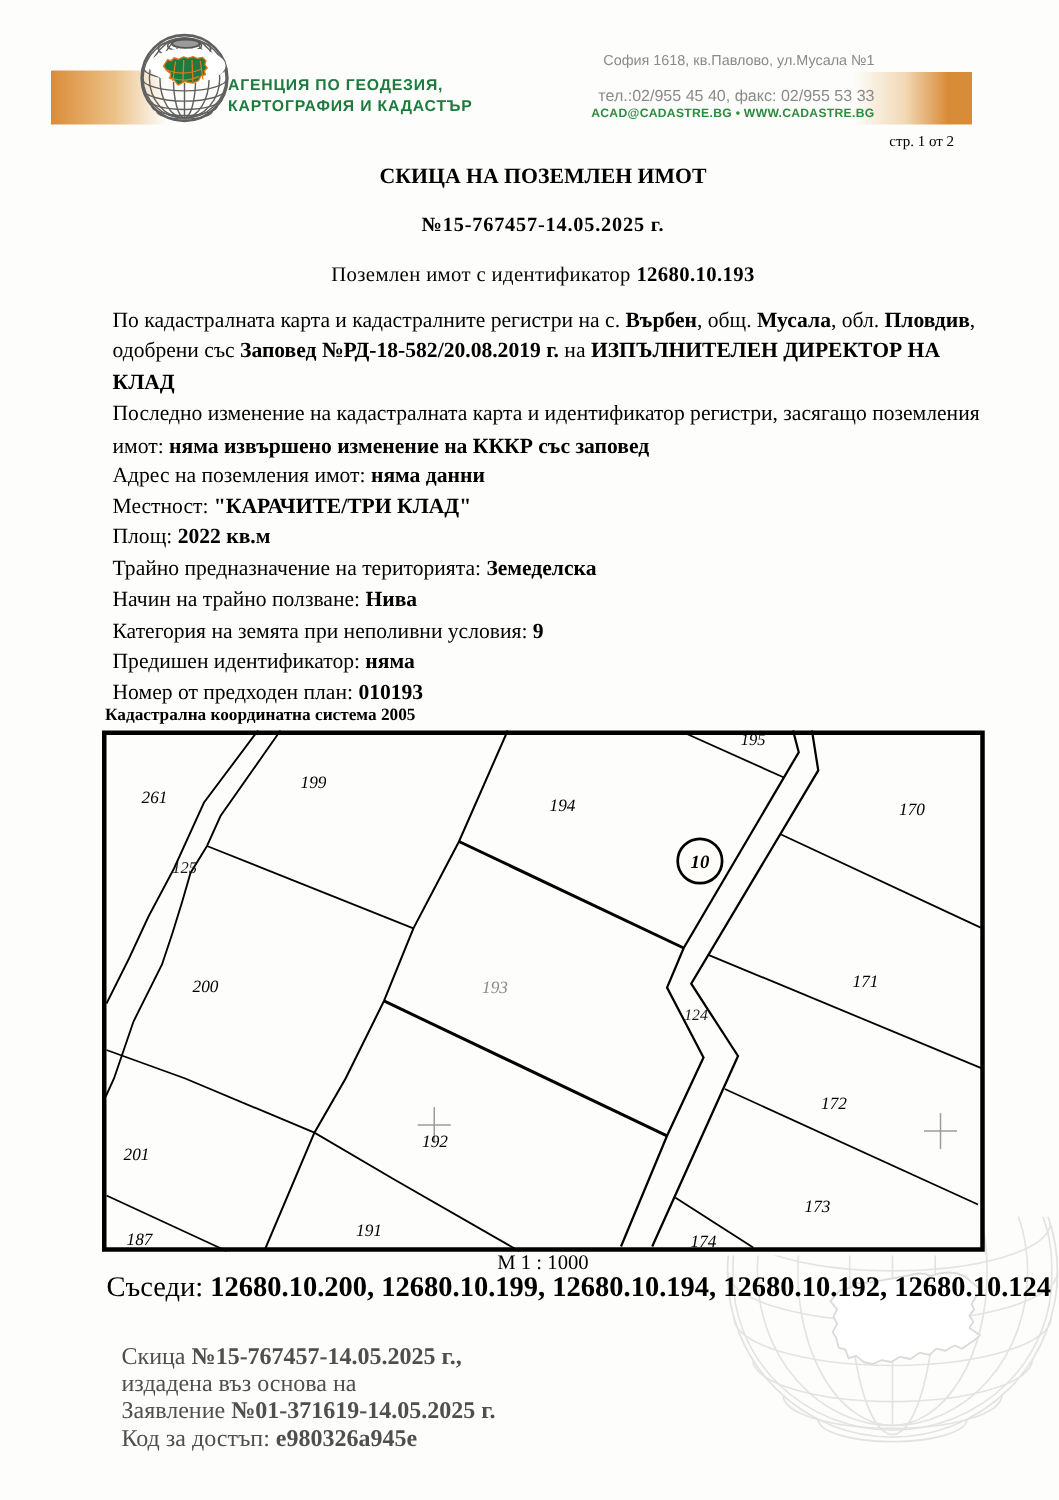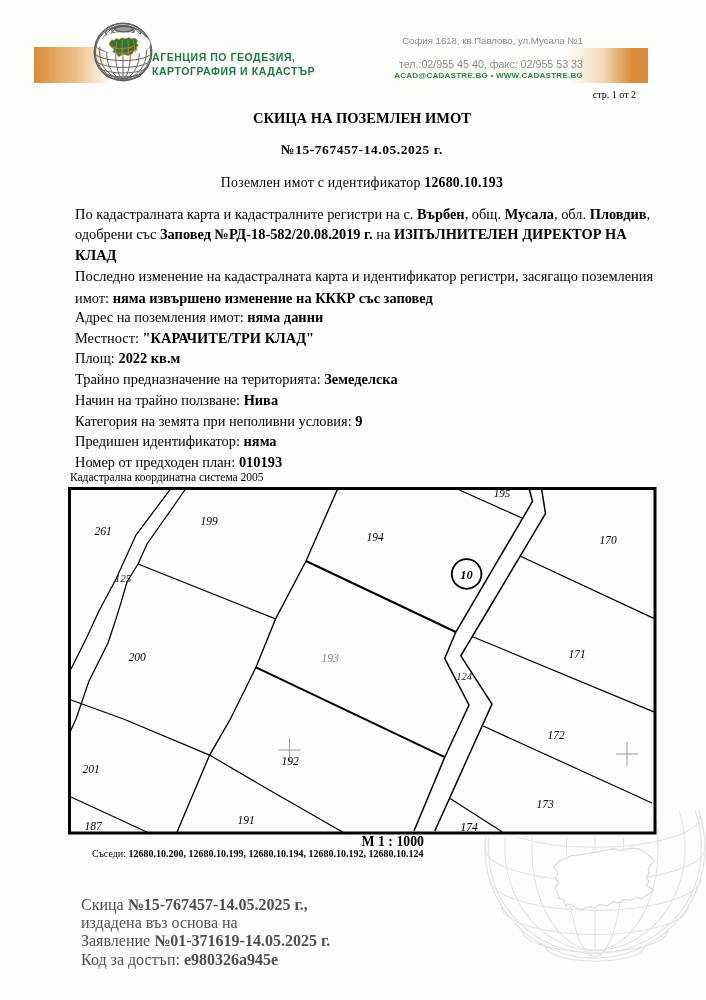--- a/index.html
+++ b/index.html
@@ -94,21 +94,21 @@
 
 <div style="position:absolute;left:75px;top:391.8px;white-space:nowrap">Начин на трайно ползване: <b>Нива</b></div>
 
 <div style="position:absolute;left:75px;top:412.5px;white-space:nowrap">Категория на земята при неполивни условия: <b>9</b></div>
 
 <div style="position:absolute;left:75px;top:433.2px;white-space:nowrap">Предишен идентификатор: <b>няма</b></div>
 
 <div style="position:absolute;left:75px;top:453.9px;white-space:nowrap">Номер от предходен план: <b>010193</b></div>
 </div>
 
-<div style="position:absolute;left:70px;top:470.5px;font-size:11.5px;font-weight:normal">Кадастрална координатна система 2005</div>
+<div style="position:absolute;left:70px;top:470.5px;font-size:11.5px;font-weight:bold">Кадастрална координатна система 2005</div>
 
 <svg width="596" height="354" viewBox="0 0 596 354" style="position:absolute;left:66px;top:485px">
 
 <rect x="3.5" y="3.5" width="585.5" height="344.5" fill="none" stroke="#000" stroke-width="3"></rect>
 
 <polyline points="106.0,2.0 70.0,50.0 50.0,94.0 33.0,126.0 20.0,154.0 5.0,184.0" fill="none" stroke="#000" stroke-width="1.25"></polyline>
 
 <polyline points="121.0,2.0 81.0,59.0 72.0,79.0 61.0,97.0 55.5,116.0 49.0,137.0 42.0,158.0 23.0,196.0 10.0,234.0 4.5,246.0" fill="none" stroke="#000" stroke-width="1.25"></polyline>
 
 <polyline points="72.0,79.0 209.6,133.9" fill="none" stroke="#000" stroke-width="1.2"></polyline>
@@ -174,16 +174,16 @@
 <text x="479" y="323" text-anchor="middle" font-size="11.5" font-style="italic" fill="#000" font-family="Liberation Serif">173</text>
 
 <text x="403" y="346" text-anchor="middle" font-size="11.5" font-style="italic" fill="#000" font-family="Liberation Serif">174</text>
 
 <g>
       <circle cx="400.6" cy="89" r="14.8" fill="#fffdf9" stroke="#000" stroke-width="1.8"></circle>
 <text x="400.6" y="93.5" text-anchor="middle" font-size="12.5" font-style="italic" font-weight="bold" font-family="Liberation Serif" fill="#000">10</text>
     </g>
 </svg>
 
-<div style="position:absolute;left:300px;top:833.6px;width:124px;text-align:right;font-size:13.8px;font-weight:bold">М 1 : 1000</div>
+<div style="position:absolute;left:300px;top:833.6px;width:124px;text-align:center;font-size:13.8px;font-weight:normal">М 1 : 1000</div>
 
-<div style="position:absolute;left:92px;top:847.5px;font-size:10px">Съседи: <b>12680.10.200, 12680.10.199, 12680.10.194, 12680.10.192, 12680.10.124</b></div>
+<div style="position:absolute;left:71px;top:847.5px;font-size:19px">Съседи: <b>12680.10.200, 12680.10.199, 12680.10.194, 12680.10.192, 12680.10.124</b></div>
 
 <div style="position:absolute;left:81px;top:896px;font-size:16px;color:#4f4f4f;line-height:18.2px">Скица <b>№15-767457-14.05.2025 г.,</b><br>издадена въз основа на<br>Заявление <b>№01-371619-14.05.2025 г.</b><br>Код за достъп: <b>е980326а945е</b></div>
 </body></html>

